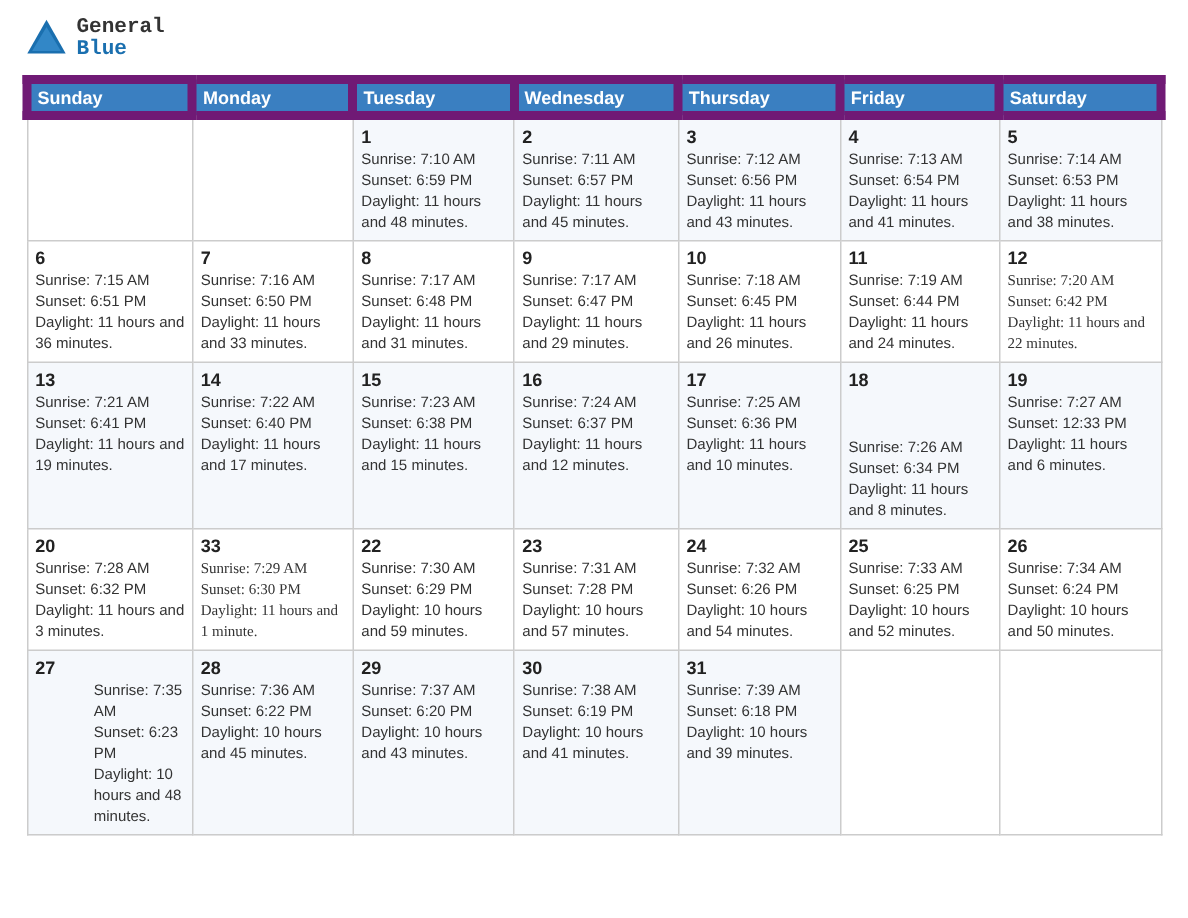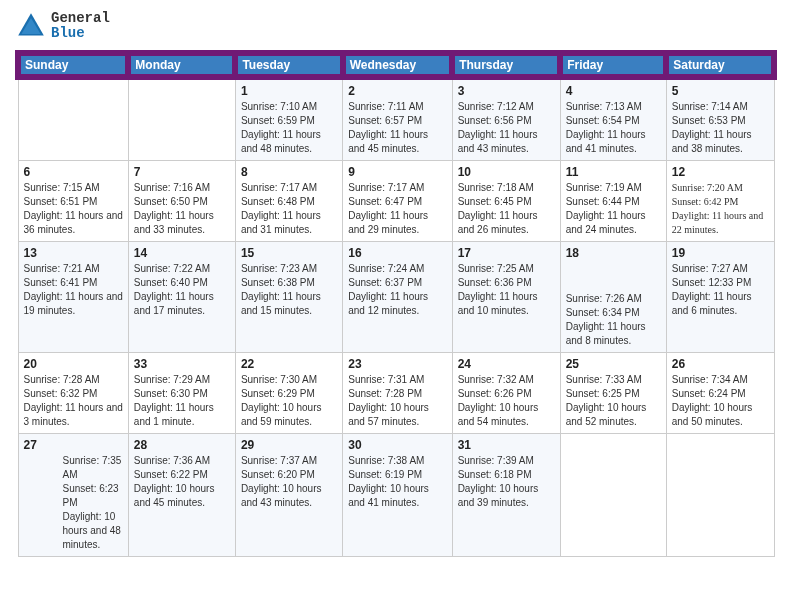--- a/index.html
+++ b/index.html
@@ -243,21 +243,21 @@
       </tr>
       <tr>
         <td>
           <div class="day-num">20</div>
           <div class="day-info" style="white-space: pre-line;">Sunrise: 7:28 AM
 Sunset: 6:32 PM
 Daylight: 11 hours and 3 minutes.</div>
         </td>
         <td>
           <div class="day-num">33</div>
-          <div class="day-info" style="white-space: pre-line;">Sunrise: 7:29 AM
+          <div class="day-info" style="white-space: pre-line; font-family: Liberation Serif, serif;">Sunrise: 7:29 AM
 Sunset: 6:30 PM
 Daylight: 11 hours and 1 minute.</div>
         </td>
         <td>
           <div class="day-num">22</div>
           <div class="day-info" style="white-space: pre-line;">Sunrise: 7:30 AM
 Sunset: 6:29 PM
 Daylight: 10 hours and 59 minutes.</div>
         </td>
         <td>

